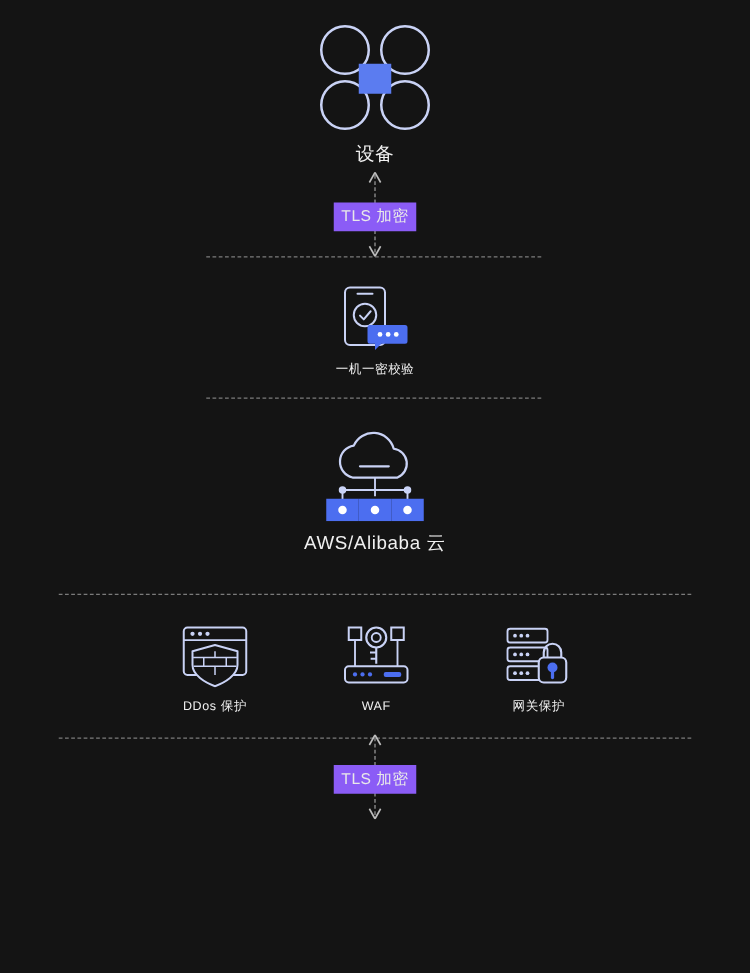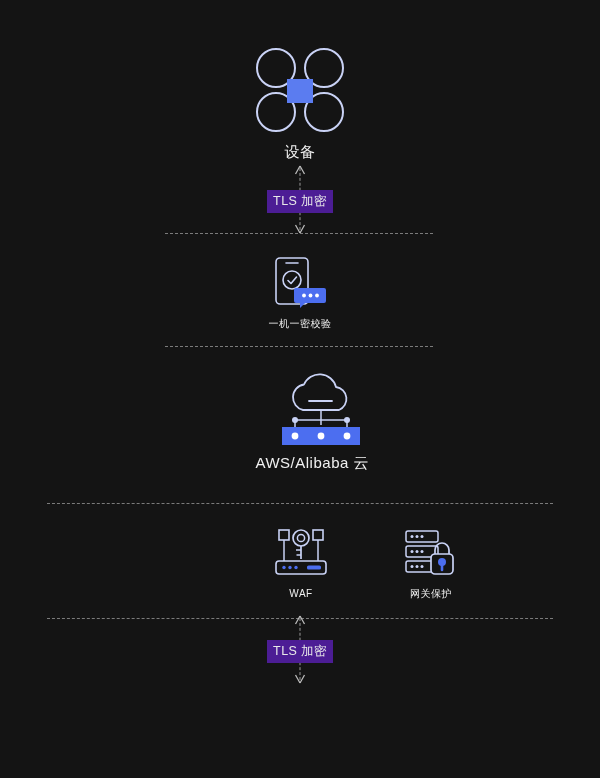--- a/index.html
+++ b/index.html
@@ -3,21 +3,21 @@
 <meta charset="utf-8">
 <style>
   html,body{margin:0;padding:0;}
   body{
     width:600px;height:778px;
     background:#141414;
     font-family:"Liberation Sans","DejaVu Sans",sans-serif;
     overflow:hidden;
     position:relative;
   }
-  .stage{position:relative;width:600px;height:690px;margin-top:28px;}
+  .stage{position:relative;width:600px;height:690px;}
 
   
   .node{position:absolute;display:flex;flex-direction:column;align-items:center;}
   .icon-wrap{display:flex;align-items:center;justify-content:center;}
   .label{
     color:#f0f0f0;
     font-size:15px;
     letter-spacing:.5px;
     margin-top:10px;
     white-space:nowrap;
@@ -44,21 +44,21 @@
   }
   .connector .arrow{
     position:absolute;left:50%;width:11px;height:8px;transform:translateX(-50%);
   }
   .connector .arrow svg{display:block;overflow:visible;}
   .connector .tls-text{
     position:relative;
     color:#e9e9e9;
     font-size:12.5px;
     letter-spacing:.4px;
-    background:#4c1d95;
+    background:#8b5cf6;
     padding:3px 6px;
     white-space:nowrap;
     z-index:2;
   }
 
   svg{display:block;}
 </style>
 </head>
 <body>
 
@@ -107,21 +107,21 @@
         <circle cx="32" cy="39.5" r="1.9" fill="#ffffff"></circle>
         <circle cx="38.5" cy="39.5" r="1.9" fill="#ffffff"></circle>
         <circle cx="45" cy="39.5" r="1.9" fill="#ffffff"></circle>
       </svg>
     </div>
     <div class="label sm">一机一密校验</div>
   </div>
 
   <div class="sep" style="left:165px;top:318px;width:268px;"></div>
 
-  <div class="node" style="left:231px;top:345px;width:138px;align-items:flex-end;">
+  <div class="node" style="left:231px;top:345px;width:138px;">
     <div class="icon-wrap">
       <svg width="96" height="72" viewBox="0 0 96 72">
         <path d="M30 37 a13 13 0 0 1 1 -25.5 a17 17 0 0 1 32 2.5 a12 12 0 0 1 3 23 z" fill="none" stroke="#c9d2f5" stroke-width="1.8" stroke-linejoin="round"></path>
         <line x1="36" y1="28" x2="59" y2="28" stroke="#c9d2f5" stroke-width="1.8" stroke-linecap="round"></line>
         <line x1="48" y1="37" x2="48" y2="52" stroke="#c9d2f5" stroke-width="1.5"></line>
         <line x1="22" y1="47" x2="74" y2="47" stroke="#c9d2f5" stroke-width="1.5"></line>
         <line x1="22" y1="47" x2="22" y2="55" stroke="#c9d2f5" stroke-width="1.5"></line>
         <line x1="74" y1="47" x2="74" y2="55" stroke="#c9d2f5" stroke-width="1.5"></line>
         <circle cx="22" cy="47" r="3" fill="#c9d2f5"></circle>
         <circle cx="74" cy="47" r="3" fill="#c9d2f5"></circle>
@@ -131,20 +131,39 @@
         <circle cx="22" cy="63" r="3.4" fill="#ffffff"></circle>
         <circle cx="48" cy="63" r="3.4" fill="#ffffff"></circle>
         <circle cx="74" cy="63" r="3.4" fill="#ffffff"></circle>
       </svg>
     </div>
     <div class="label">AWS/Alibaba 云</div>
   </div>
 
   <div class="sep" style="left:47px;top:475px;width:506px;"></div>
 
+  <div class="node" style="left:127px;top:500px;width:90px;">
+    <div class="icon-wrap">
+      <svg width="58" height="50" viewBox="0 0 58 50">
+        <rect x="4" y="2" width="50" height="38" rx="3" fill="none" stroke="#c9d2f5" stroke-width="1.6"></rect>
+        <line x1="4" y1="12" x2="54" y2="12" stroke="#c9d2f5" stroke-width="1.4"></line>
+        <circle cx="11" cy="7" r="1.7" fill="#c9d2f5"></circle>
+        <circle cx="17" cy="7" r="1.7" fill="#c9d2f5"></circle>
+        <circle cx="23" cy="7" r="1.7" fill="#c9d2f5"></circle>
+        <path d="M29 16 L47 21 v11 c0 8 -10 14 -18 17 c-8 -3 -18 -9 -18 -17 V21 z" fill="#141414" stroke="#c9d2f5" stroke-width="1.6" stroke-linejoin="round"></path>
+        <line x1="11.5" y1="26" x2="46.5" y2="26" stroke="#c9d2f5" stroke-width="1.2"></line>
+        <line x1="12" y1="33" x2="46" y2="33" stroke="#c9d2f5" stroke-width="1.2"></line>
+        <line x1="29" y1="21" x2="29" y2="26" stroke="#c9d2f5" stroke-width="1.2"></line>
+        <line x1="20" y1="26" x2="20" y2="33" stroke="#c9d2f5" stroke-width="1.2"></line>
+        <line x1="38" y1="26" x2="38" y2="33" stroke="#c9d2f5" stroke-width="1.2"></line>
+        <line x1="29" y1="33" x2="29" y2="40" stroke="#c9d2f5" stroke-width="1.2"></line>
+      </svg>
+    </div>
+    <div class="label sm">DDos 保护</div>
+  </div>
 
   <div class="node" style="left:256px;top:500px;width:90px;">
     <div class="icon-wrap">
       <svg width="58" height="50" viewBox="0 0 58 50">
         <rect x="7" y="2" width="10" height="10" fill="none" stroke="#c9d2f5" stroke-width="1.6"></rect>
         <rect x="41" y="2" width="10" height="10" fill="none" stroke="#c9d2f5" stroke-width="1.6"></rect>
         <line x1="12" y1="12" x2="12" y2="33" stroke="#c9d2f5" stroke-width="1.5"></line>
         <line x1="46" y1="12" x2="46" y2="33" stroke="#c9d2f5" stroke-width="1.5"></line>
         <circle cx="29" cy="10" r="8" fill="none" stroke="#c9d2f5" stroke-width="1.7"></circle>
         <circle cx="29" cy="10" r="3.6" fill="none" stroke="#c9d2f5" stroke-width="1.5"></circle>

